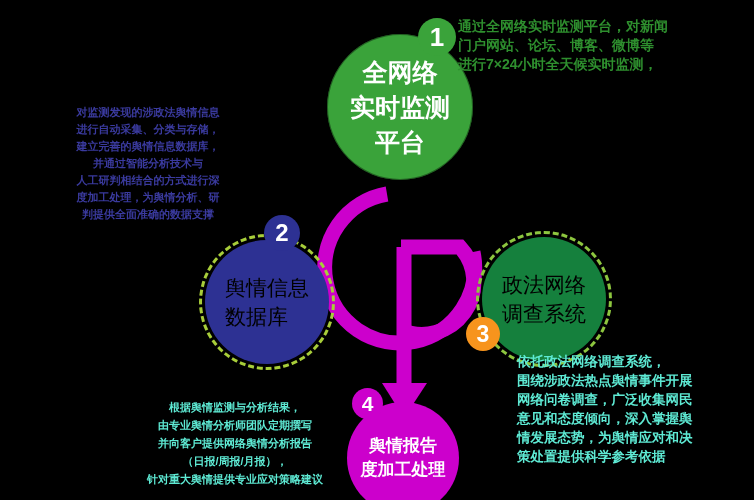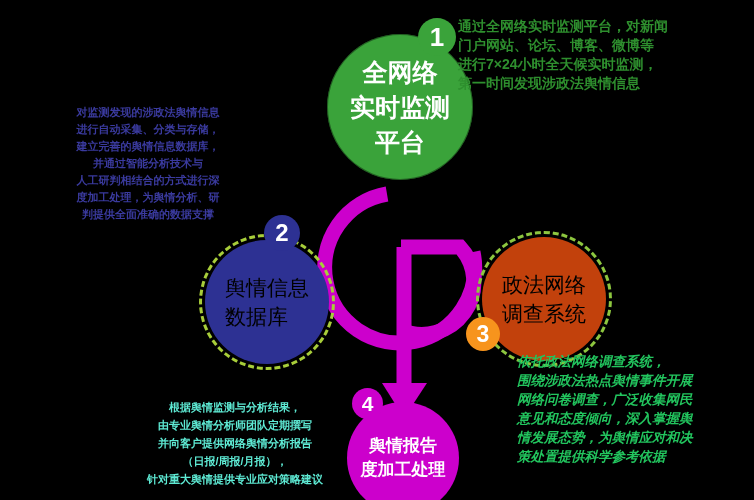--- a/index.html
+++ b/index.html
@@ -16,30 +16,30 @@
   .node-solid{box-shadow:0 0 0 1px rgba(0,0,0,.4) inset;}
   .ring{position:absolute;border-radius:50%;z-index:2;}
   .ring .inner{position:absolute;inset:3px;border-radius:50%;display:flex;align-items:center;justify-content:center;}
   .badge{position:absolute;border-radius:50%;display:flex;align-items:center;justify-content:center;
          color:#fff;font-weight:bold;z-index:3;}
   
   .note{position:absolute;font-weight:bold;z-index:2;}
   .note .nline{white-space:nowrap;}
   .note-green{left:458px;top:17px;width:270px;color:#2e8f2e;font-size:14px;line-height:19px;text-align:left;}
   .note-blue{left:26px;top:104px;width:244px;color:#3a3a9e;font-size:11px;line-height:17px;text-align:center;}
-  .note-orange{left:517px;top:352px;width:232px;color:#22c55e;font-size:13.5px;line-height:19px;text-align:left;font-style:italic;}
+  .note-orange{left:517px;top:352px;width:232px;color:#5eead4;font-size:13.5px;line-height:19px;text-align:left;}
   .note-magenta{left:118px;top:398px;width:234px;color:#5eead4;font-size:11px;line-height:18px;text-align:center;}
   
   .c1{left:327px;top:34px;width:146px;height:146px;background:#3aa33a;}
   .c1 .lbl{font-size:25px;line-height:35px;}
   .ring2{left:199px;top:234px;width:130px;height:130px;border:3px dashed #a8ce3a;}
   .ring2 .inner{background:#2d3193;align-items:center;}
   .ring2 .lbl{font-size:21px;line-height:29px;}
   .ring3{left:476px;top:231px;width:130px;height:130px;border:3px dashed #8dc63f;}
-  .ring3 .inner{background:#c2410c;}
+  .ring3 .inner{background:#15803d;}
   .ring3 .lbl{font-size:21px;line-height:29px;}
   .c4{left:347px;top:402px;width:112px;height:112px;background:#cc00cc;}
   .c4 .lbl{font-size:17px;line-height:24px;}
   .b1{left:418px;top:18px;width:38px;height:38px;background:#3aa33a;font-size:26px;}
   .b2{left:264px;top:215px;width:36px;height:36px;background:#2d3193;font-size:24px;}
   .b3{left:466px;top:317px;width:34px;height:34px;background:#f7941d;font-size:23px;}
   .b4{left:352px;top:388px;width:31px;height:31px;background:#cc00cc;font-size:21px;}
 </style>
 </head>
 <body>
@@ -95,21 +95,20 @@
     </div>
   </div>
   <div class="badge b4">
     <span>4</span>
   </div>
 
   <div class="note note-green">
     <div class="nline">通过全网络实时监测平台，对新闻</div>
     <div class="nline">门户网站、论坛、博客、微博等</div>
     <div class="nline">进行7×24小时全天候实时监测，</div>
-    <div class="nline">第一时间发现涉政法舆情信息</div>
   </div>
 
   <div class="note note-blue">
     <div class="nline">对监测发现的涉政法舆情信息</div>
     <div class="nline">进行自动采集、分类与存储，</div>
     <div class="nline">建立完善的舆情信息数据库，</div>
     <div class="nline">并通过智能分析技术与</div>
     <div class="nline">人工研判相结合的方式进行深</div>
     <div class="nline">度加工处理，为舆情分析、研</div>
     <div class="nline">判提供全面准确的数据支撑</div>

